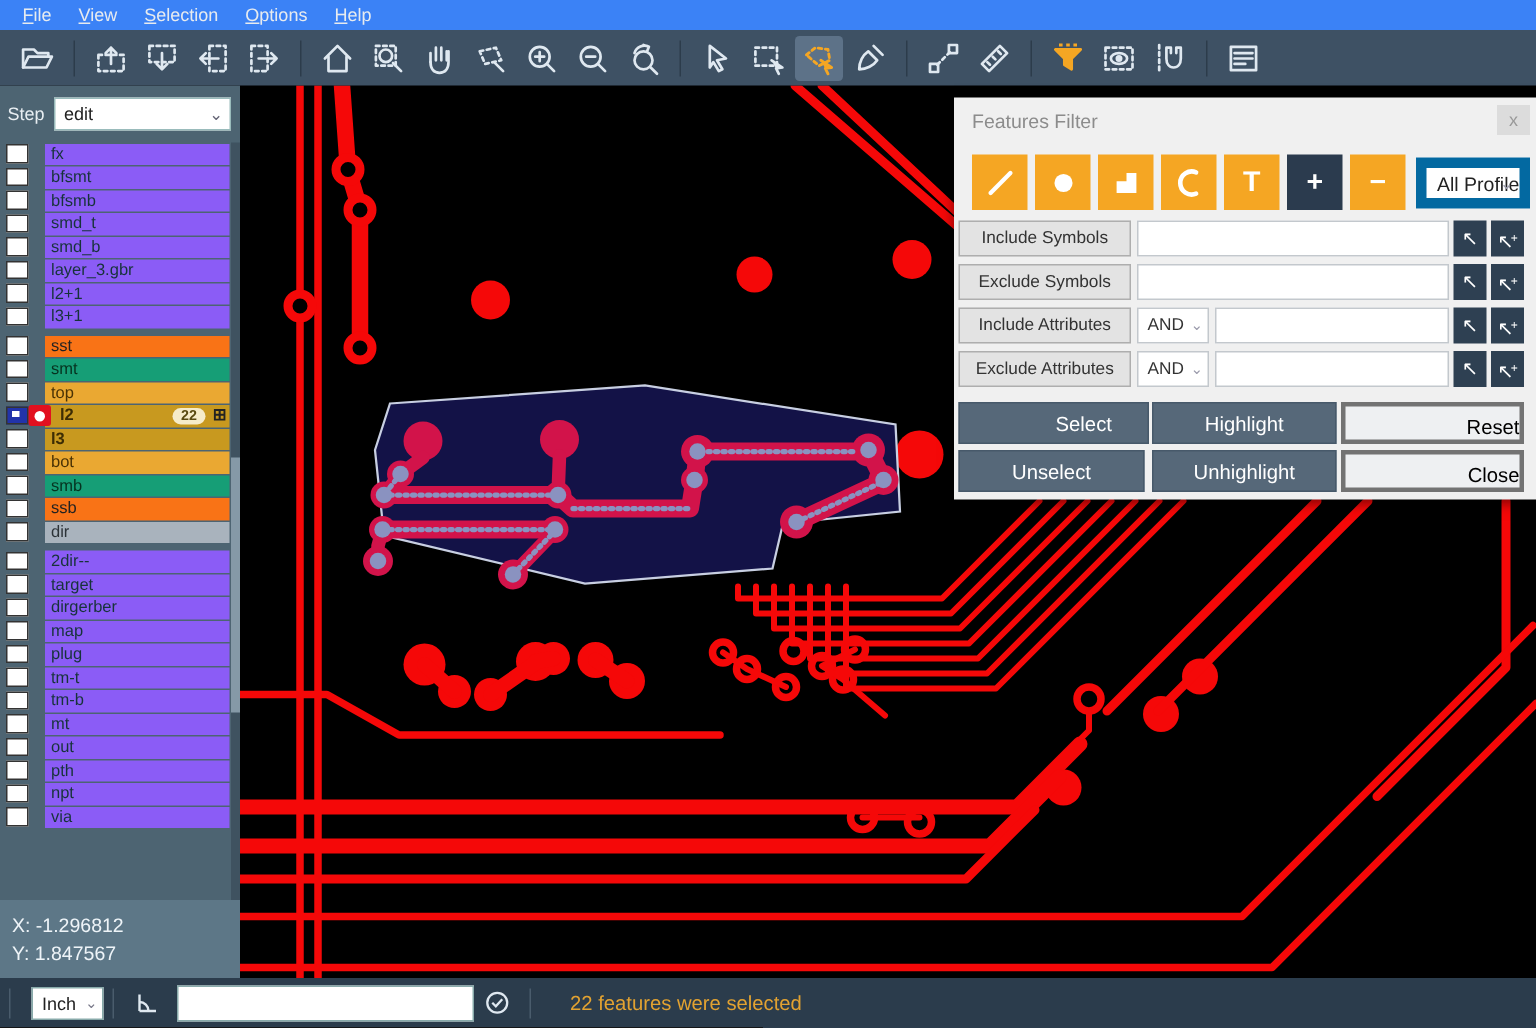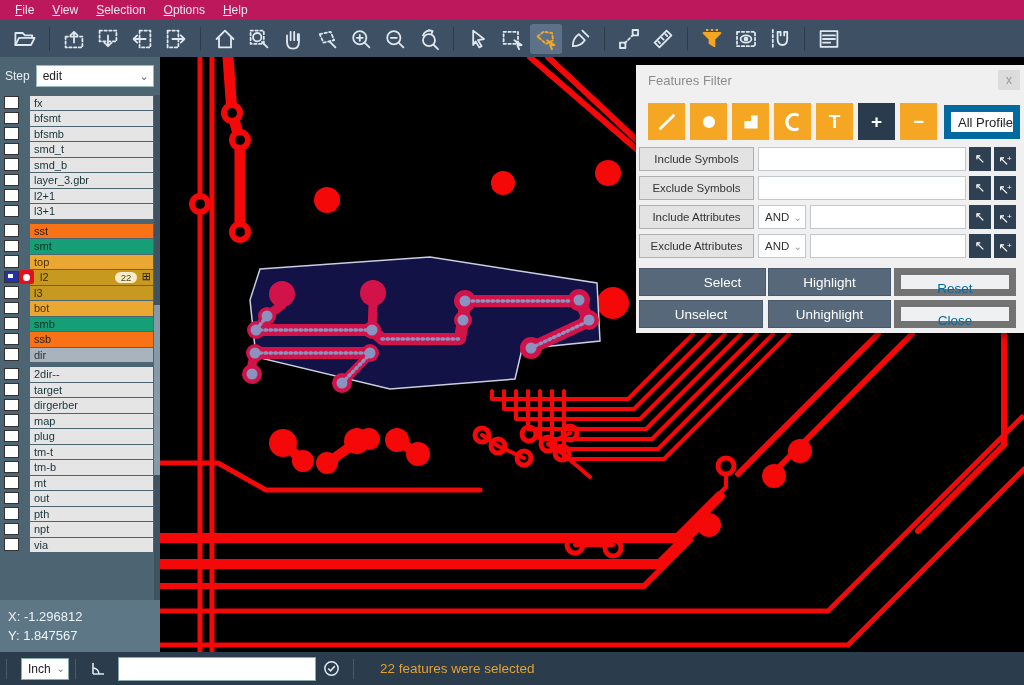--- a/index.html
+++ b/index.html
@@ -1,20 +1,20 @@
 <!DOCTYPE html>
 <html><head>
 <meta charset="utf-8">
 <style>
   html,body{margin:0;padding:0;background:#222;}
   *{box-sizing:border-box;font-family:"Liberation Sans",sans-serif;}
   #app{position:relative;width:1024px;height:685px;overflow:hidden;background:#000;}
 
   
-  #menubar{position:absolute;left:0;top:0;width:1024px;height:20px;background:#be185d;display:flex;align-items:center;padding-left:6px;z-index:30;}
+  #menubar{position:absolute;left:0;top:0;width:1024px;height:20px;background:#3b82f6;display:flex;align-items:center;padding-left:6px;z-index:30;}
   .menu-item{color:#e7ebef;font-size:12px;padding:2px 9px;cursor:default;}
   .menu-item u{text-decoration:underline;}
 
   
   #toolbar{position:absolute;left:0;top:20px;width:1024px;height:37px;background:#3e5164;display:flex;align-items:center;padding-left:8px;z-index:30;}
   .tb-btn{width:32px;height:30px;display:flex;align-items:center;justify-content:center;border-radius:3px;margin:0 1px;}
   .tb-btn svg{width:24px;height:24px;}
   .tb-btn.active{background:#5d7288;}
   .tb-sep{width:1px;height:24px;background:#2c3c4b;margin:0 7px;}
 
@@ -23,25 +23,25 @@
   #steprow{position:absolute;left:0;top:6px;width:160px;height:26px;display:flex;align-items:center;}
   #steprow .lbl{color:#e8eef2;font-size:12px;margin-left:5px;}
   #stepselect{position:relative;margin-left:6px;width:118px;height:22px;background:#fff;border:1px solid #9bb;font-size:12px;color:#222;display:flex;align-items:center;padding-left:6px;}
   #stepselect .chev{position:absolute;right:4px;color:#667;font-size:11px;}
   #layers{position:absolute;left:0;top:38px;width:160px;}
   .layer-row{position:relative;height:15.5px;width:160px;}
   .cb{position:absolute;left:4px;top:1px;width:15px;height:12.5px;background:#fff;border:1.5px solid #333;}
   .cb.checked{background:#2233aa;}
   .cb.checked:after{content:"";position:absolute;left:3px;top:2px;width:5px;height:4.5px;background:#fff;}
   .name{position:absolute;left:30px;top:0.5px;width:123px;height:14.5px;font-size:11px;padding:1px 3px 0 4px;color:#222;white-space:nowrap;overflow:hidden;}
-  .c-teal{background:#e5e5e5;color:#17333a;}
+  .c-teal{background:#8b5cf6;color:#17333a;}
   .c-white{background:#f97316;color:#222;}
   .c-green{background:#169e76;color:#06321f;}
   .c-amber{background:#eaa832;color:#4a3205;}
-  .c-gold{background:#c8991f;color:#3c2d04;}
+  .c-gold{background:#c8991f;color:#3c2d04;font-weight:bold;}
   .c-gray{background:#a9b3bd;color:#2c3338;}
   .grp-gap{height:4px;}
   .act-dot{position:absolute;left:19px;top:0.5px;width:15px;height:14px;background:#e2101f;border-radius:2px;z-index:2;}
   .act-dot:after{content:"";position:absolute;left:4px;top:3.5px;width:7px;height:7px;border-radius:50%;background:#fff;}
   .badge{position:absolute;right:16px;top:1.5px;width:22px;height:11.5px;background:#f6ecc9;border-radius:6px;font-size:9.5px;color:#5a4a10;text-align:center;line-height:11.5px;}
   .gridglyph{position:absolute;right:2px;top:0;font-size:11px;color:#222;}
   #sidescroll{position:absolute;right:0;top:38px;width:6px;height:520px;background:#3f5260;}
   #sidescroll .thumb{position:absolute;left:0;top:210px;width:6px;height:170px;background:#8599a7;}
   #xypanel{position:absolute;left:0;top:543px;width:160px;height:52px;background:#5d7787;color:#eef4f8;font-size:13px;padding:7px 0 0 8px;}
   #xypanel div{line-height:19px;}
@@ -62,21 +62,21 @@
   .frow{position:absolute;left:0;width:388px;height:24px;}
   .frow .flabel{position:absolute;left:3px;top:0;width:115px;height:24px;background:#e3e3e3;border:1px solid #aeaeae;font-size:11.5px;color:#333;text-align:center;line-height:22px;}
   .frow .ffield{position:absolute;top:0;height:24px;background:#fff;border:1px solid #c3c8cd;}
   .frow .fand{position:absolute;left:122px;top:0;width:48px;height:24px;background:#fff;border:1px solid #c3c8cd;font-size:11.5px;color:#333;display:flex;align-items:center;padding-left:6px;}
   .frow .fand .chev{position:absolute;right:3px;color:#99a;font-size:10px;}
   .abtn{position:absolute;left:333px;top:0;width:22px;height:24px;background:#2e4052;color:#fff;font-size:13px;text-align:center;line-height:24px;}
   .abtn.b2{left:358px;}
   .abtn .plus{font-size:8px;vertical-align:4px;margin-left:-2px;}
   .act{position:absolute;height:28px;font-size:13.5px;text-align:center;line-height:28px;}
   .act.dark{background:#566879;color:#fff;border:1px solid #47596a;}
-  .act.light{background:#eef0f2;color:#0369a1;border:7px solid #737373;}
+  .act.light{background:#eef0f2;color:#000000;border:3px solid #737373;text-align:right;}
 
   
   #statusbar{position:absolute;left:0;top:652px;width:1024px;height:33px;background:#2b3c4c;display:flex;align-items:center;z-index:30;}
   .sb-sep{width:1px;height:20px;background:#4a5c6c;margin:0 6px;}
   #unit-select{position:relative;width:48px;height:22px;background:#fff;border:1px solid #8aa;font-size:12px;color:#222;display:flex;align-items:center;padding-left:6px;margin-left:8px;}
   #unit-select .chev{position:absolute;right:3px;color:#778;font-size:10px;}
   #sb-input{width:198px;height:24px;background:#fff;border:1px solid #8aa;margin-left:4px;}
   .sb-icon{margin:0 6px;display:flex;align-items:center;}
   #sb-msg{color:#e2a231;font-size:13.5px;margin-left:20px;}
 </style>

